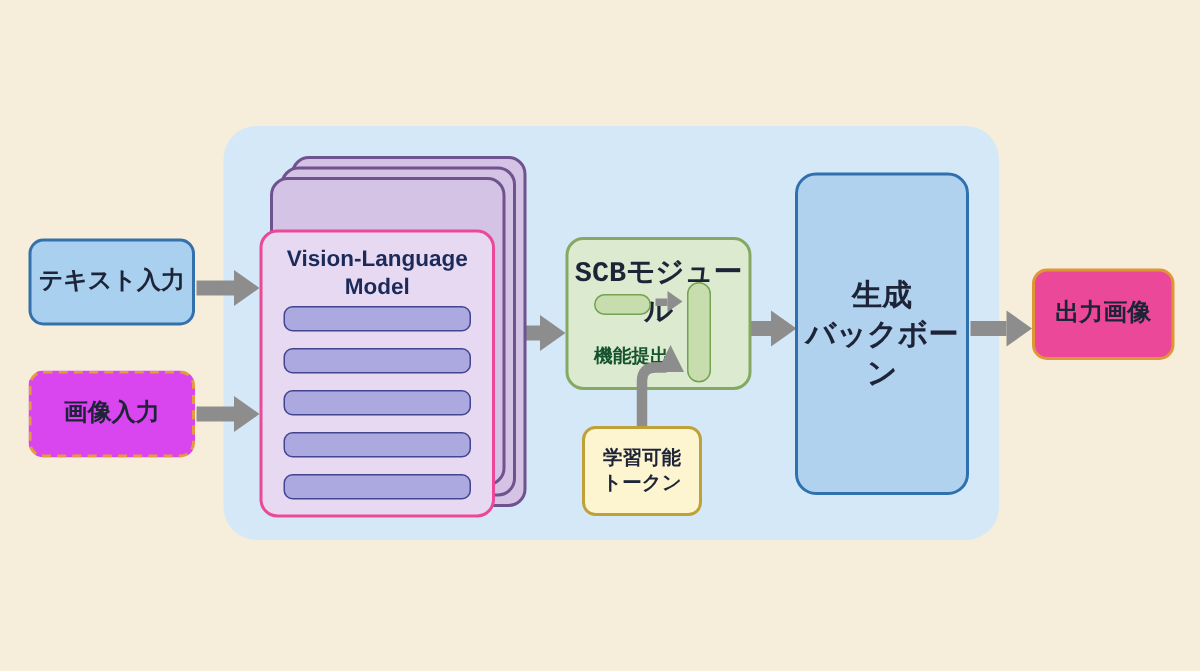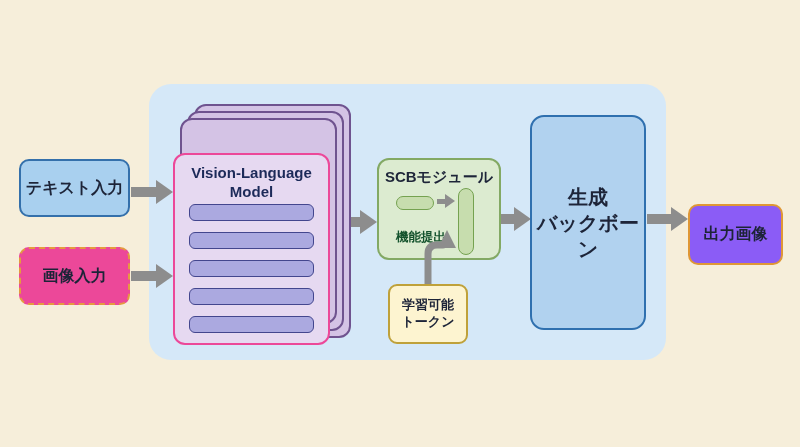--- a/index.html
+++ b/index.html
@@ -19,21 +19,21 @@
   .node{
     display:flex;align-items:center;justify-content:center;text-align:center;
     font-weight:bold;z-index:2;white-space:pre-line;line-height:1.3;
   }
   .text-input{
     left:19px;top:159px;width:111px;height:58px;
     background:#a9d0ef;border:2.5px solid #3470ab;border-radius:10px;font-size:16px;
   }
   .image-input{
     left:19px;top:247px;width:111px;height:58px;
-    background:#ec4899;border:2.5px dashed #e49b3f;border-radius:10px;font-size:16px;
+    background:#d946ef;border:2.5px dashed #e49b3f;border-radius:10px;font-size:16px;
   }
   
   .vlm-layer{
     width:157px;background:#d4c3e5;border:2px solid #6f538f;border-radius:12px;z-index:2;
   }
   .vlm-back3{left:194px;top:104px;height:234px;}
   .vlm-back2{left:187px;top:111px;height:220px;}
   .vlm-back1{left:180px;top:118px;height:206px;}
   .vlm-front{
     left:173px;top:125px;width:157px;height:192px;
@@ -48,21 +48,21 @@
     height:17px;margin-bottom:11px;border-radius:6px;
     background:#aba9e0;border:1.5px solid #43468e;box-sizing:border-box;
   }
   
   .scb{
     left:377px;top:158px;width:124px;height:102px;
     background:#dcebd0;border:2px solid #83a964;border-radius:12px;z-index:2;
   }
   .scb-title{
     position:absolute;left:0;right:0;top:8px;text-align:center;
-    font-weight:bold;font-size:15px;color:#1d2438;
+    font-weight:bold;font-size:19px;color:#1d2438;font-family:Liberation Mono, monospace;
   }
   .pill{
     position:absolute;background:#c7ddae;border:1.5px solid #75a250;border-radius:8px;box-sizing:border-box;
   }
   .pill-h{left:17px;top:36px;width:38px;height:14px;}
   .pill-v{left:79px;top:28px;width:16px;height:67px;}
   .scb-caption{
     position:absolute;left:4px;top:53px;width:76px;text-align:center;
     font-weight:bold;font-size:12.5px;color:#14532d;margin-top:16px;
   }
@@ -72,22 +72,22 @@
     background:#fdf4d0;border:2px solid #bfa13a;border-radius:9px;
     font-size:13px;z-index:4;
   }
   
   .backbone{
     left:530px;top:115px;width:116px;height:215px;
     background:#b1d2ef;border:2.5px solid #2f70af;border-radius:14px;font-size:20px;
   }
   
   .output{
-    left:688px;top:204px;width:95px;height:61px;
-    background:#8b5cf6;border:2.5px solid #df9736;border-radius:10px;font-size:16px;
+    left:688px;top:179px;width:95px;height:61px;
+    background:#ec4899;border:2.5px solid #df9736;border-radius:10px;font-size:16px;
   }
   
   .arrow{display:flex;align-items:center;z-index:1;}
   .arrow .shaft{flex:1;height:10px;background:#8d8d8d;}
   .arrow .head{
     width:0;height:0;border-top:12px solid transparent;
     border-bottom:12px solid transparent;border-left:17px solid #8d8d8d;
   }
   .arrow-small .shaft{height:5px;}
   .arrow-small .head{border-top-width:7px;border-bottom-width:7px;border-left-width:10px;}

